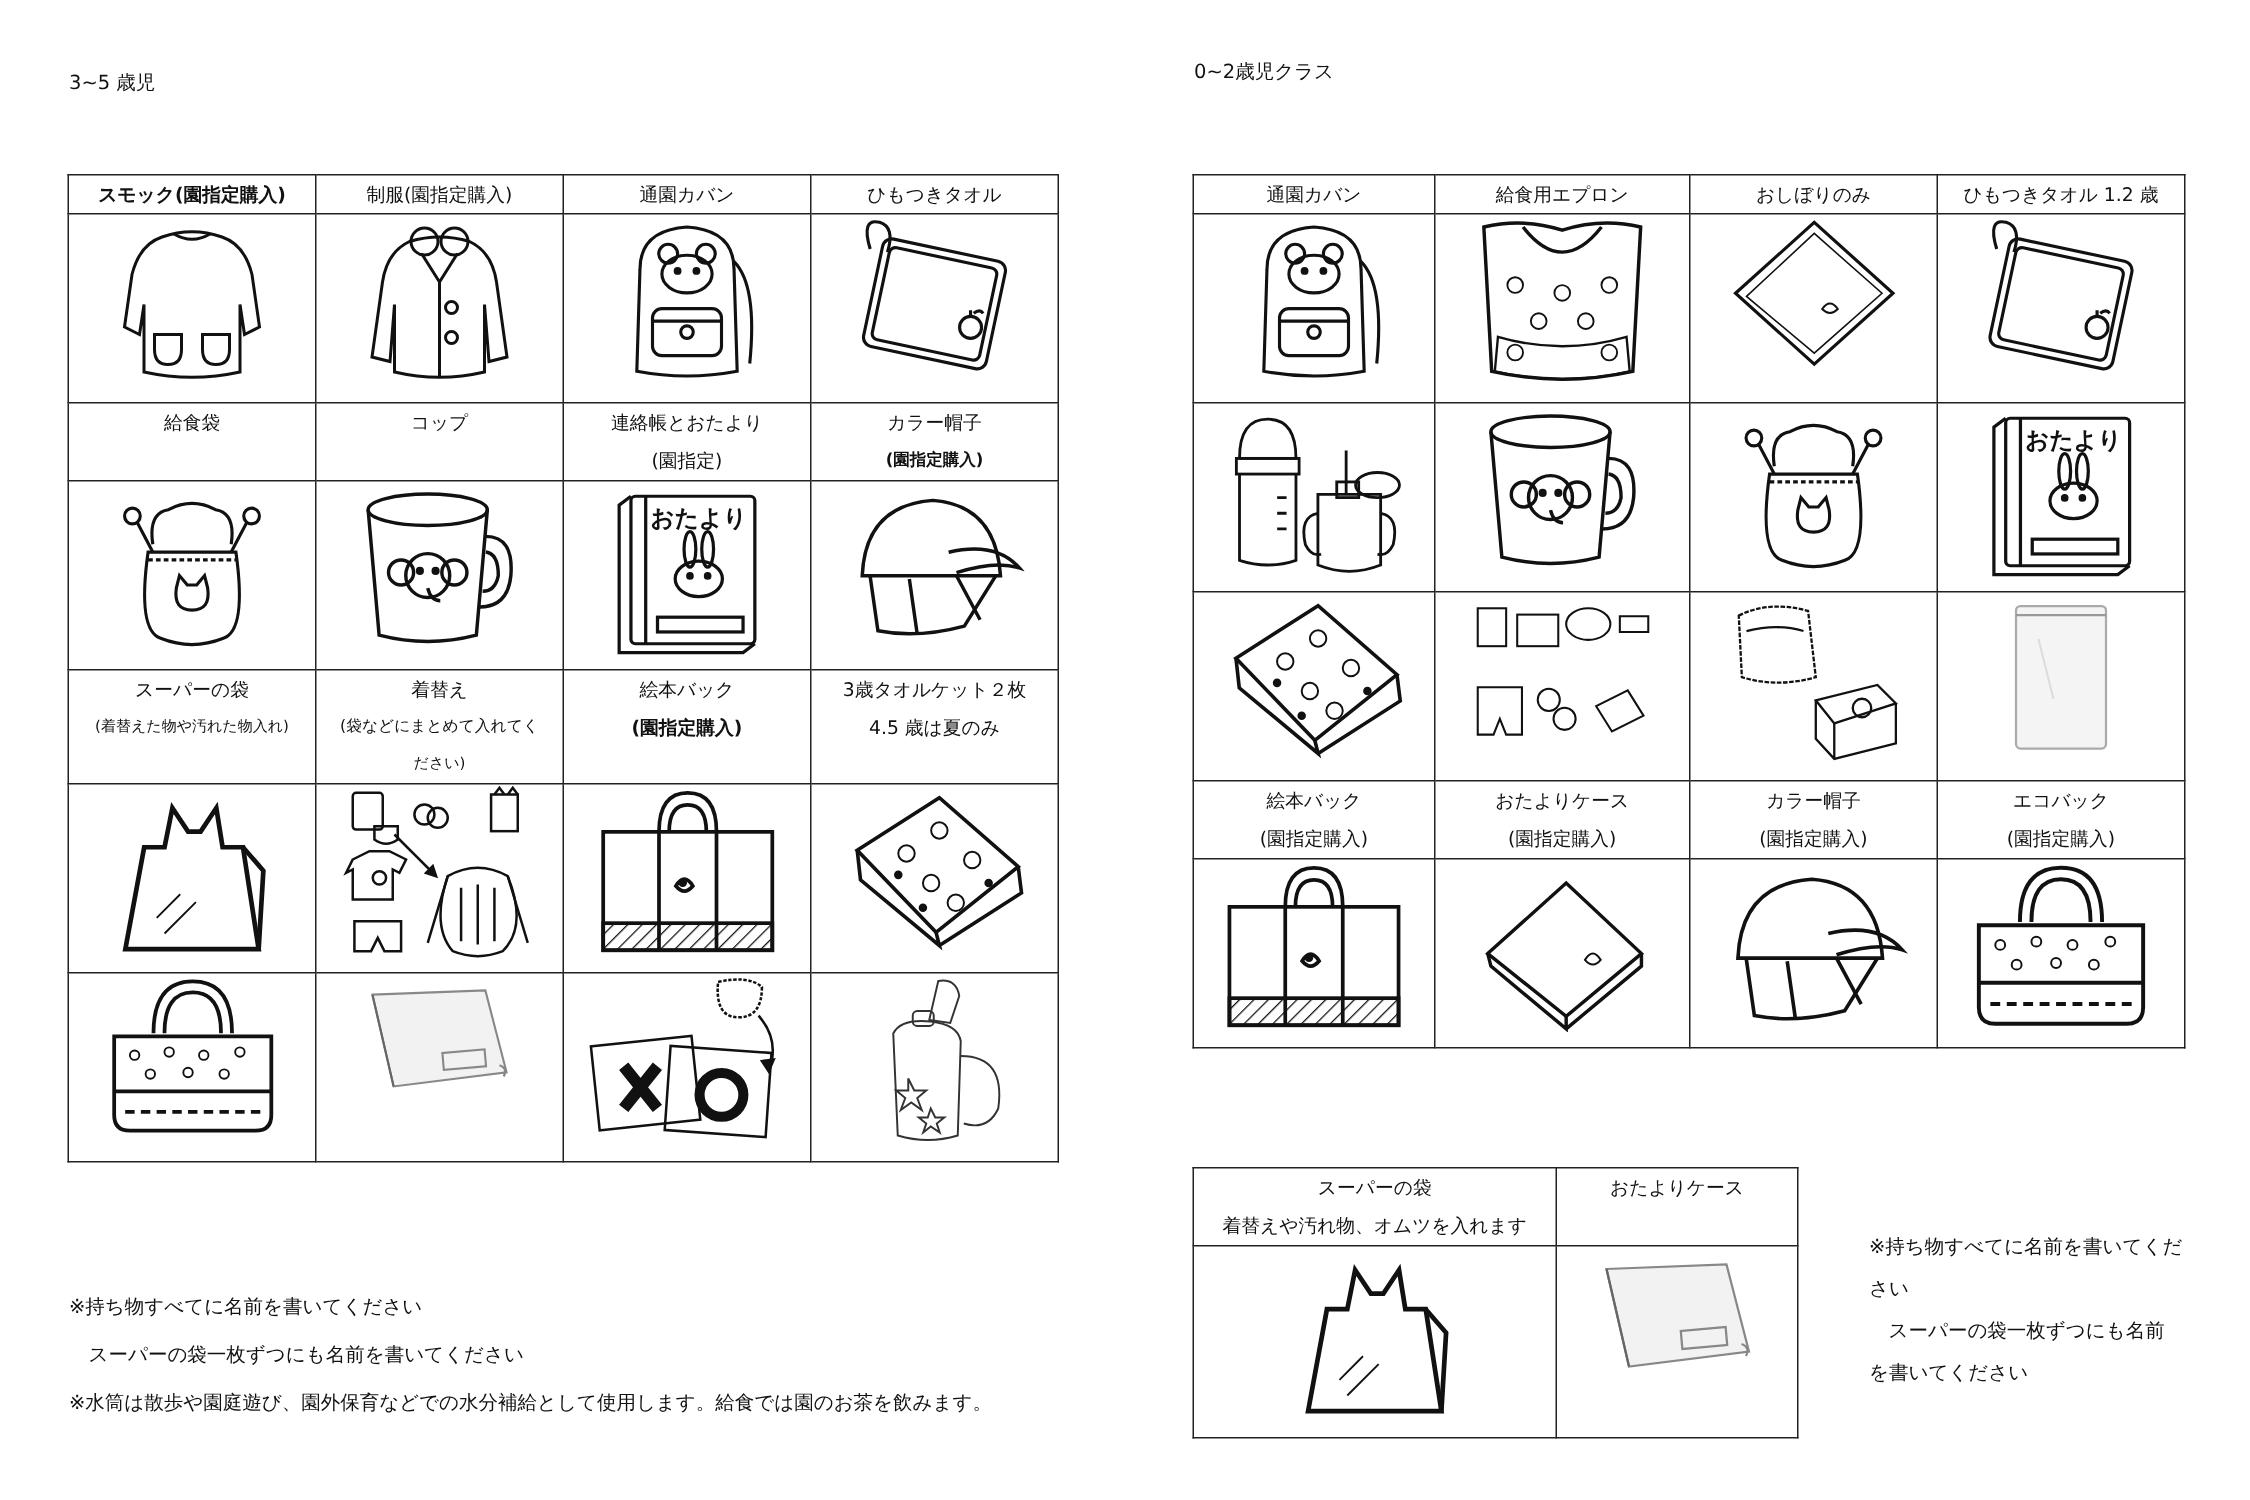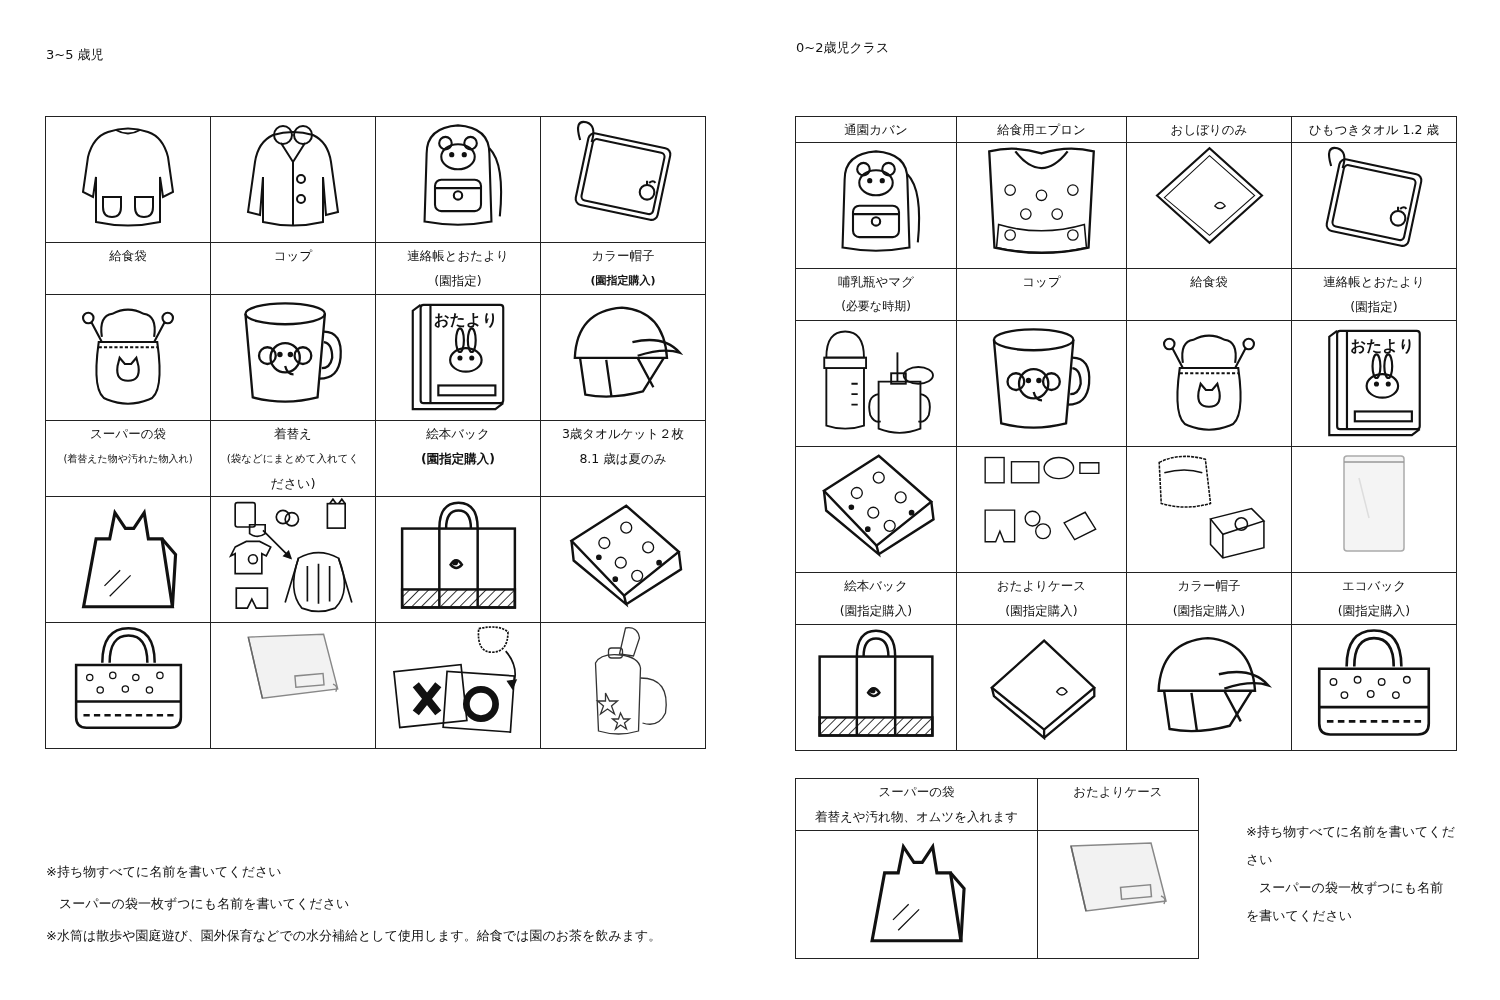--- a/index.html
+++ b/index.html
@@ -244,20 +244,34 @@
 
 <table class="grid" style="left:45px;top:116px;width:660px;">
   <colgroup>
       <col style="width:165px">
       <col style="width:165px">
       <col style="width:165px">
       <col style="width:165px">
     </colgroup>
 
   <tbody>
+      <tr style="height:26px">
+    <td>
+          <div class="lbl bold">スモック(園指定購入)</div>
+        </td>
+    <td>
+          <div class="lbl">制服(園指定購入)</div>
+        </td>
+    <td>
+          <div class="lbl">通園カバン</div>
+        </td>
+    <td>
+          <div class="lbl">ひもつきタオル</div>
+        </td>
+  </tr>
   <tr style="height:126px">
     <td class="pic">
           <svg width="110" height="115" viewBox="0 0 100 115">
             <use href="#i-smock"></use>
           </svg>
         </td>
     <td class="pic">
           <svg width="110" height="115" viewBox="0 0 100 115">
             <use href="#i-uniform"></use>
           </svg>
@@ -309,27 +323,27 @@
             <use href="#i-cap"></use>
           </svg>
         </td>
   </tr>
 
   <tr style="height:76px">
     <td>
           <div class="lbl"><span>スーパーの袋</span><span class="sub" style="font-size:10px">(着替えた物や汚れた物入れ)</span></div>
         </td>
     <td>
-          <div class="lbl"><span>着替え</span><span class="sub" style="font-size:10.5px">(袋などにまとめて入れてく</span><span class="sub" style="font-size:13px">ださい)</span></div>
+          <div class="lbl"><span>着替え</span><span class="sub" style="font-size:10.5px">(袋などにまとめて入れてく</span><span class="sub" style="font-size:10px">ださい)</span></div>
         </td>
     <td>
           <div class="lbl"><span>絵本バック</span><span class="subb">(園指定購入)</span></div>
         </td>
     <td>
-          <div class="lbl"><span>3歳タオルケット２枚</span><span class="sub" style="font-size:12.5px">8.1 歳は夏のみ</span></div>
+          <div class="lbl"><span>3歳タオルケット２枚</span><span class="sub" style="font-size:12.5px">4.5 歳は夏のみ</span></div>
         </td>
   </tr>
   <tr style="height:126px">
     <td class="pic">
           <svg width="120" height="115" viewBox="0 0 105 110">
             <use href="#i-plasticbag"></use>
           </svg>
         </td>
     <td class="pic">
           <svg width="135" height="120" viewBox="0 0 115 108">
@@ -414,34 +428,20 @@
           <svg width="125" height="105" viewBox="0 0 110 100">
             <use href="#i-handtowel"></use>
           </svg>
         </td>
     <td class="pic">
           <svg width="120" height="115" viewBox="0 0 110 110">
             <use href="#i-looptowel"></use>
           </svg>
         </td>
   </tr>
-  <tr style="height:52px">
-    <td>
-          <div class="lbl"><span>哺乳瓶やマグ</span><span class="sub" style="font-size:12px">(必要な時期)</span></div>
-        </td>
-    <td>
-          <div class="lbl"><span>コップ</span></div>
-        </td>
-    <td>
-          <div class="lbl"><span>給食袋</span></div>
-        </td>
-    <td>
-          <div class="lbl"><span>連絡帳とおたより</span><span class="sub" style="font-size:12.5px">(園指定)</span></div>
-        </td>
-  </tr>
   <tr style="height:126px">
     <td class="pic">
           <svg width="130" height="115" viewBox="0 0 115 110">
             <use href="#i-babybottle"></use>
           </svg>
         </td>
     <td class="pic">
           <svg width="135" height="115" viewBox="0 0 105 110">
             <use href="#i-cup"></use>
           </svg>

